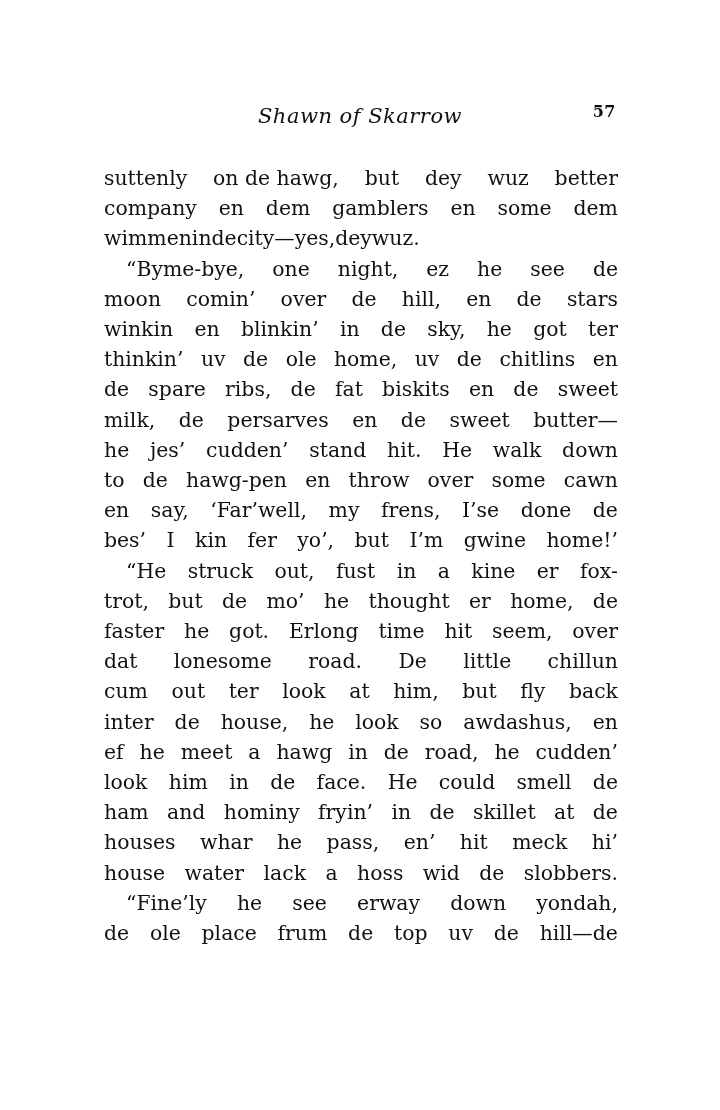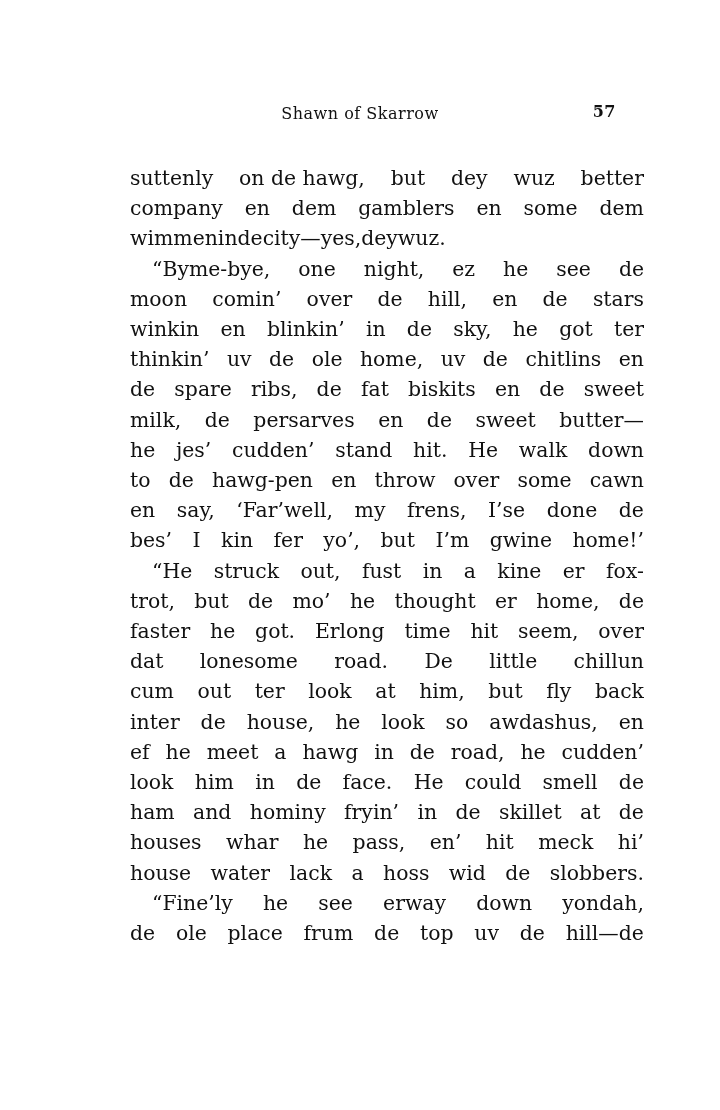--- a/index.html
+++ b/index.html
@@ -25,21 +25,22 @@
   .header {
     position: absolute;
     left: 104px;
     top: 104px;
     width: 512px;
     display: flex;
     align-items: baseline;
     justify-content: center;
   }
   .running-title {
-    font-size: 16px;
+    font-style: italic;
+    font-size: 21px;
     letter-spacing: 0.5px;
     white-space: nowrap;
   }
   .folio {
     position: absolute;
     right: 0;
     top: -2px;
     font-size: 16px;
     font-weight: bold;
     font-style: normal;
@@ -56,21 +57,20 @@
     text-justify: inter-word;
   }
   .ital {
   }
   
   .tl {
     display: flex;
     justify-content: space-between;
     width: 514px;
     white-space: nowrap;
-    margin-left: 26px;
   }
   .tl.last {
     justify-content: flex-start;
   }
   .tl .w {
     display: inline-block;
   }
 </style>
 </head>
 <body>

